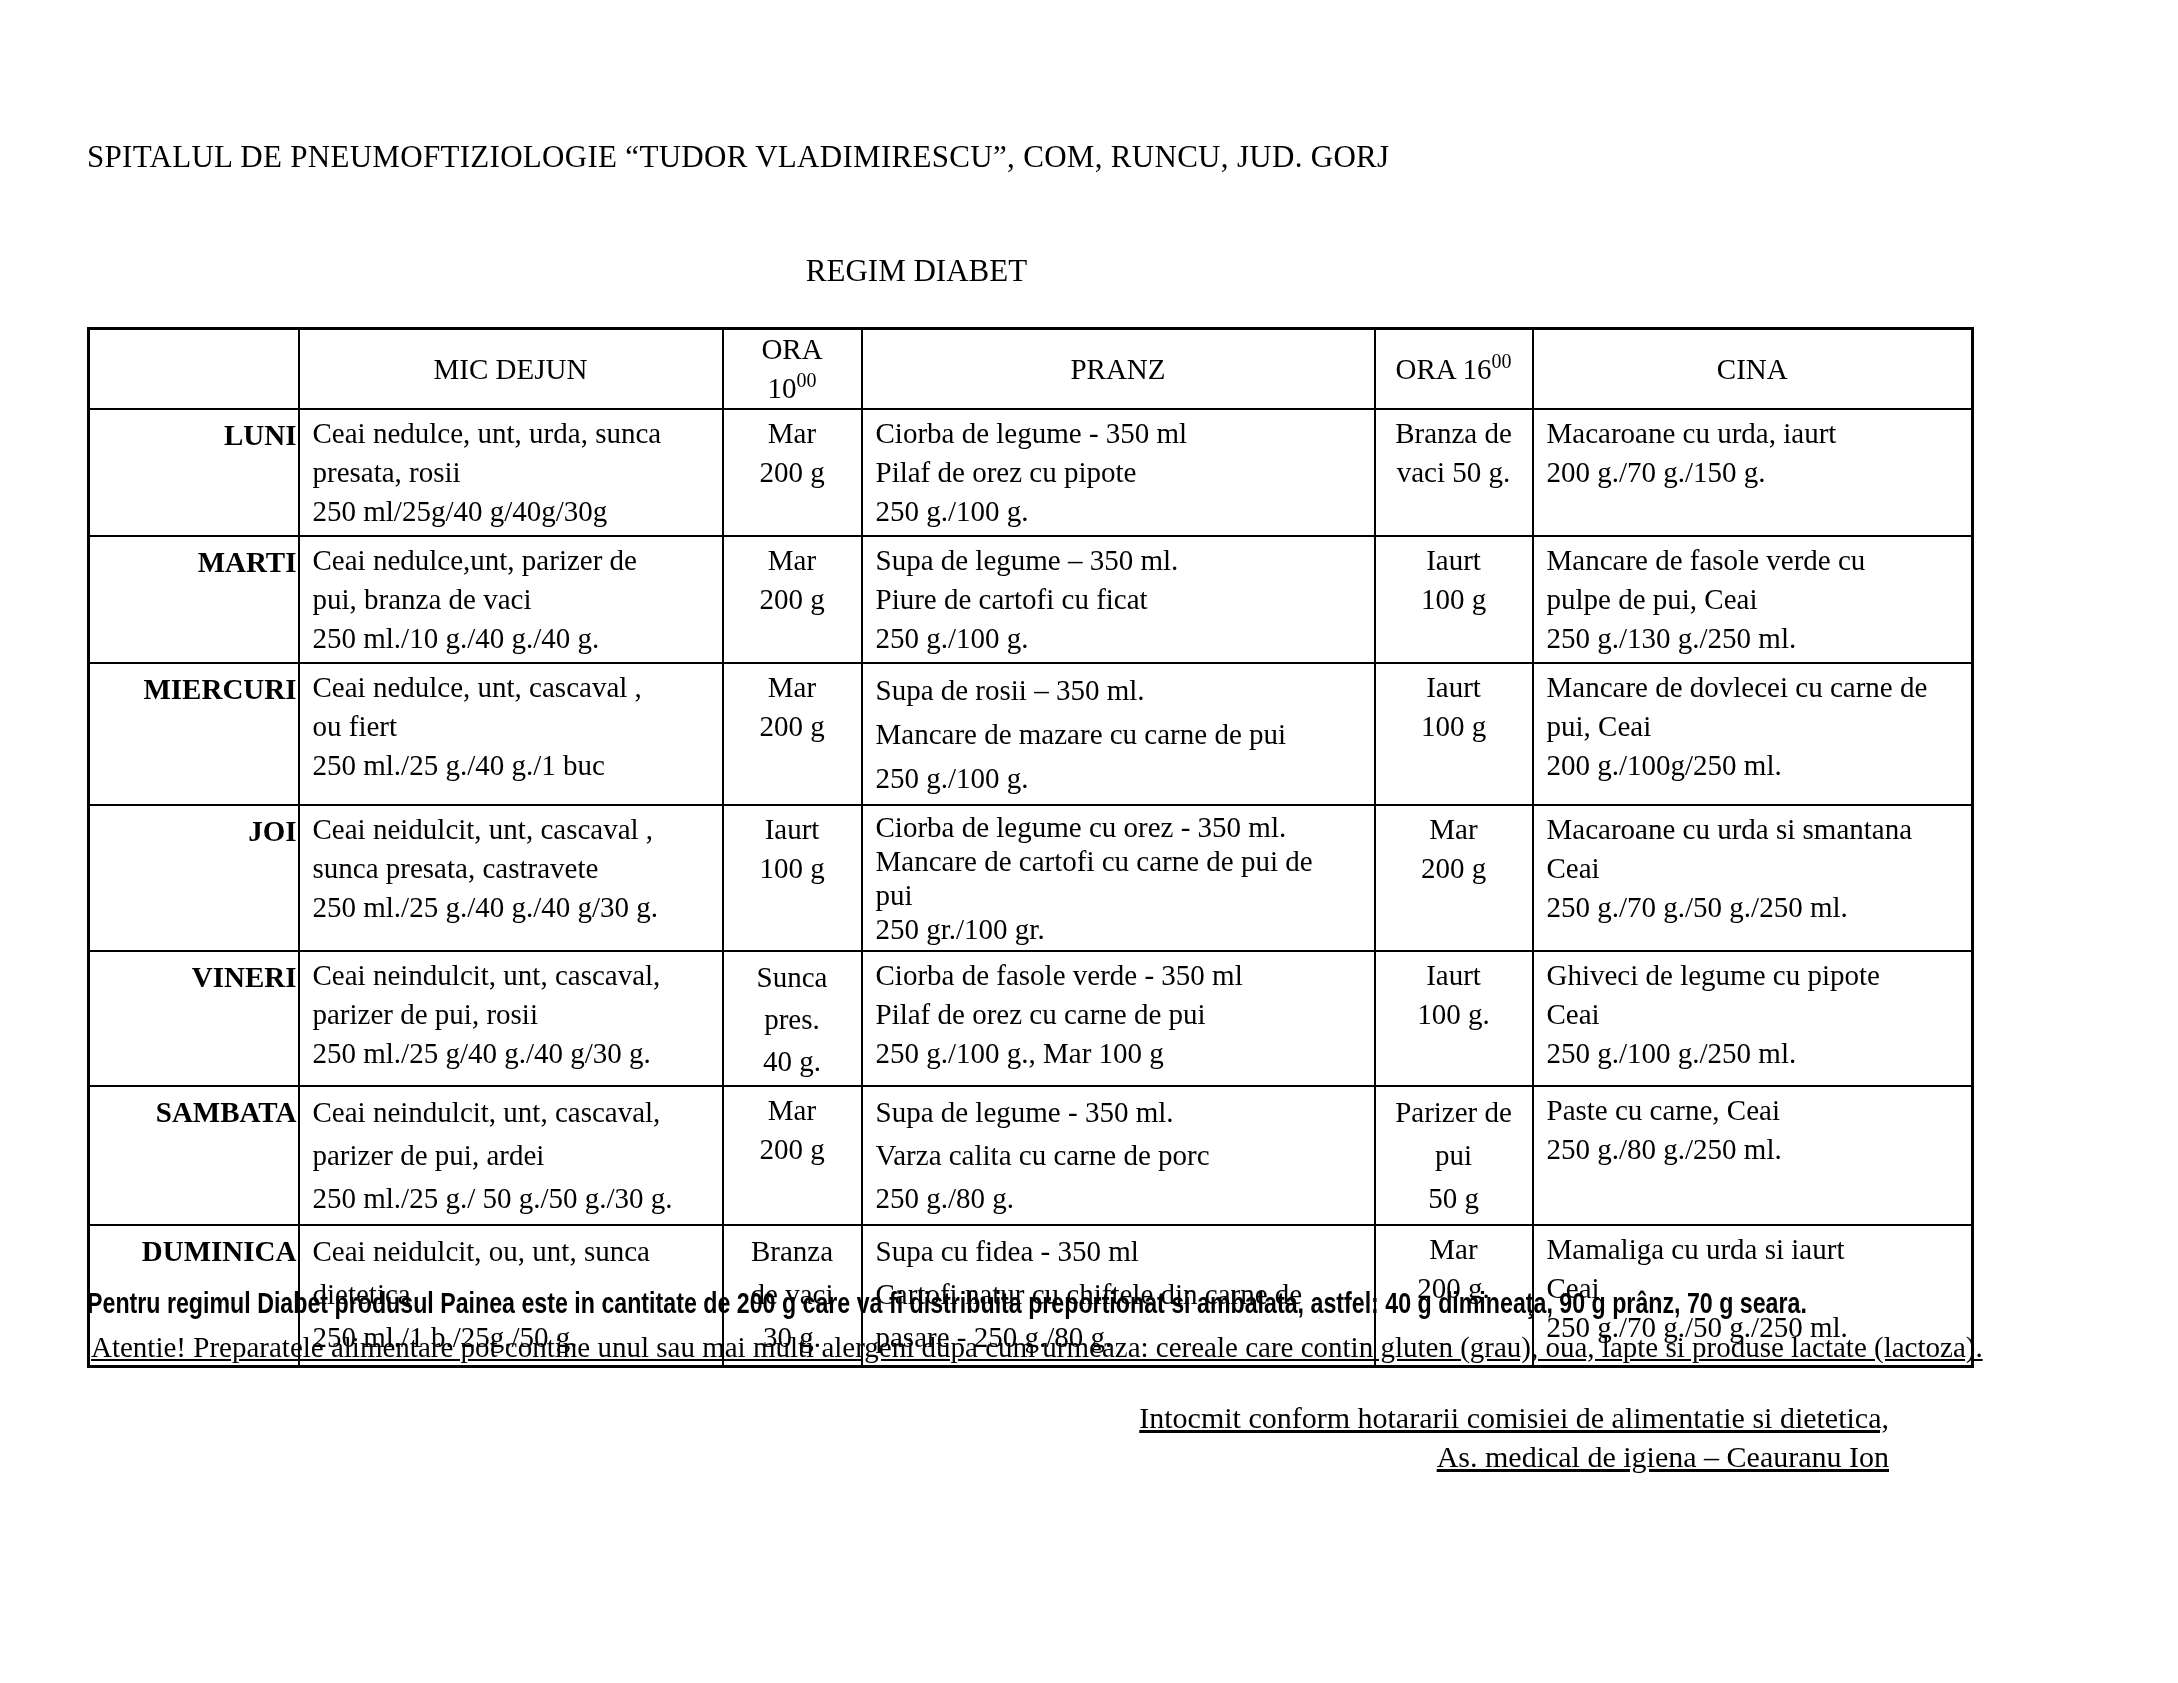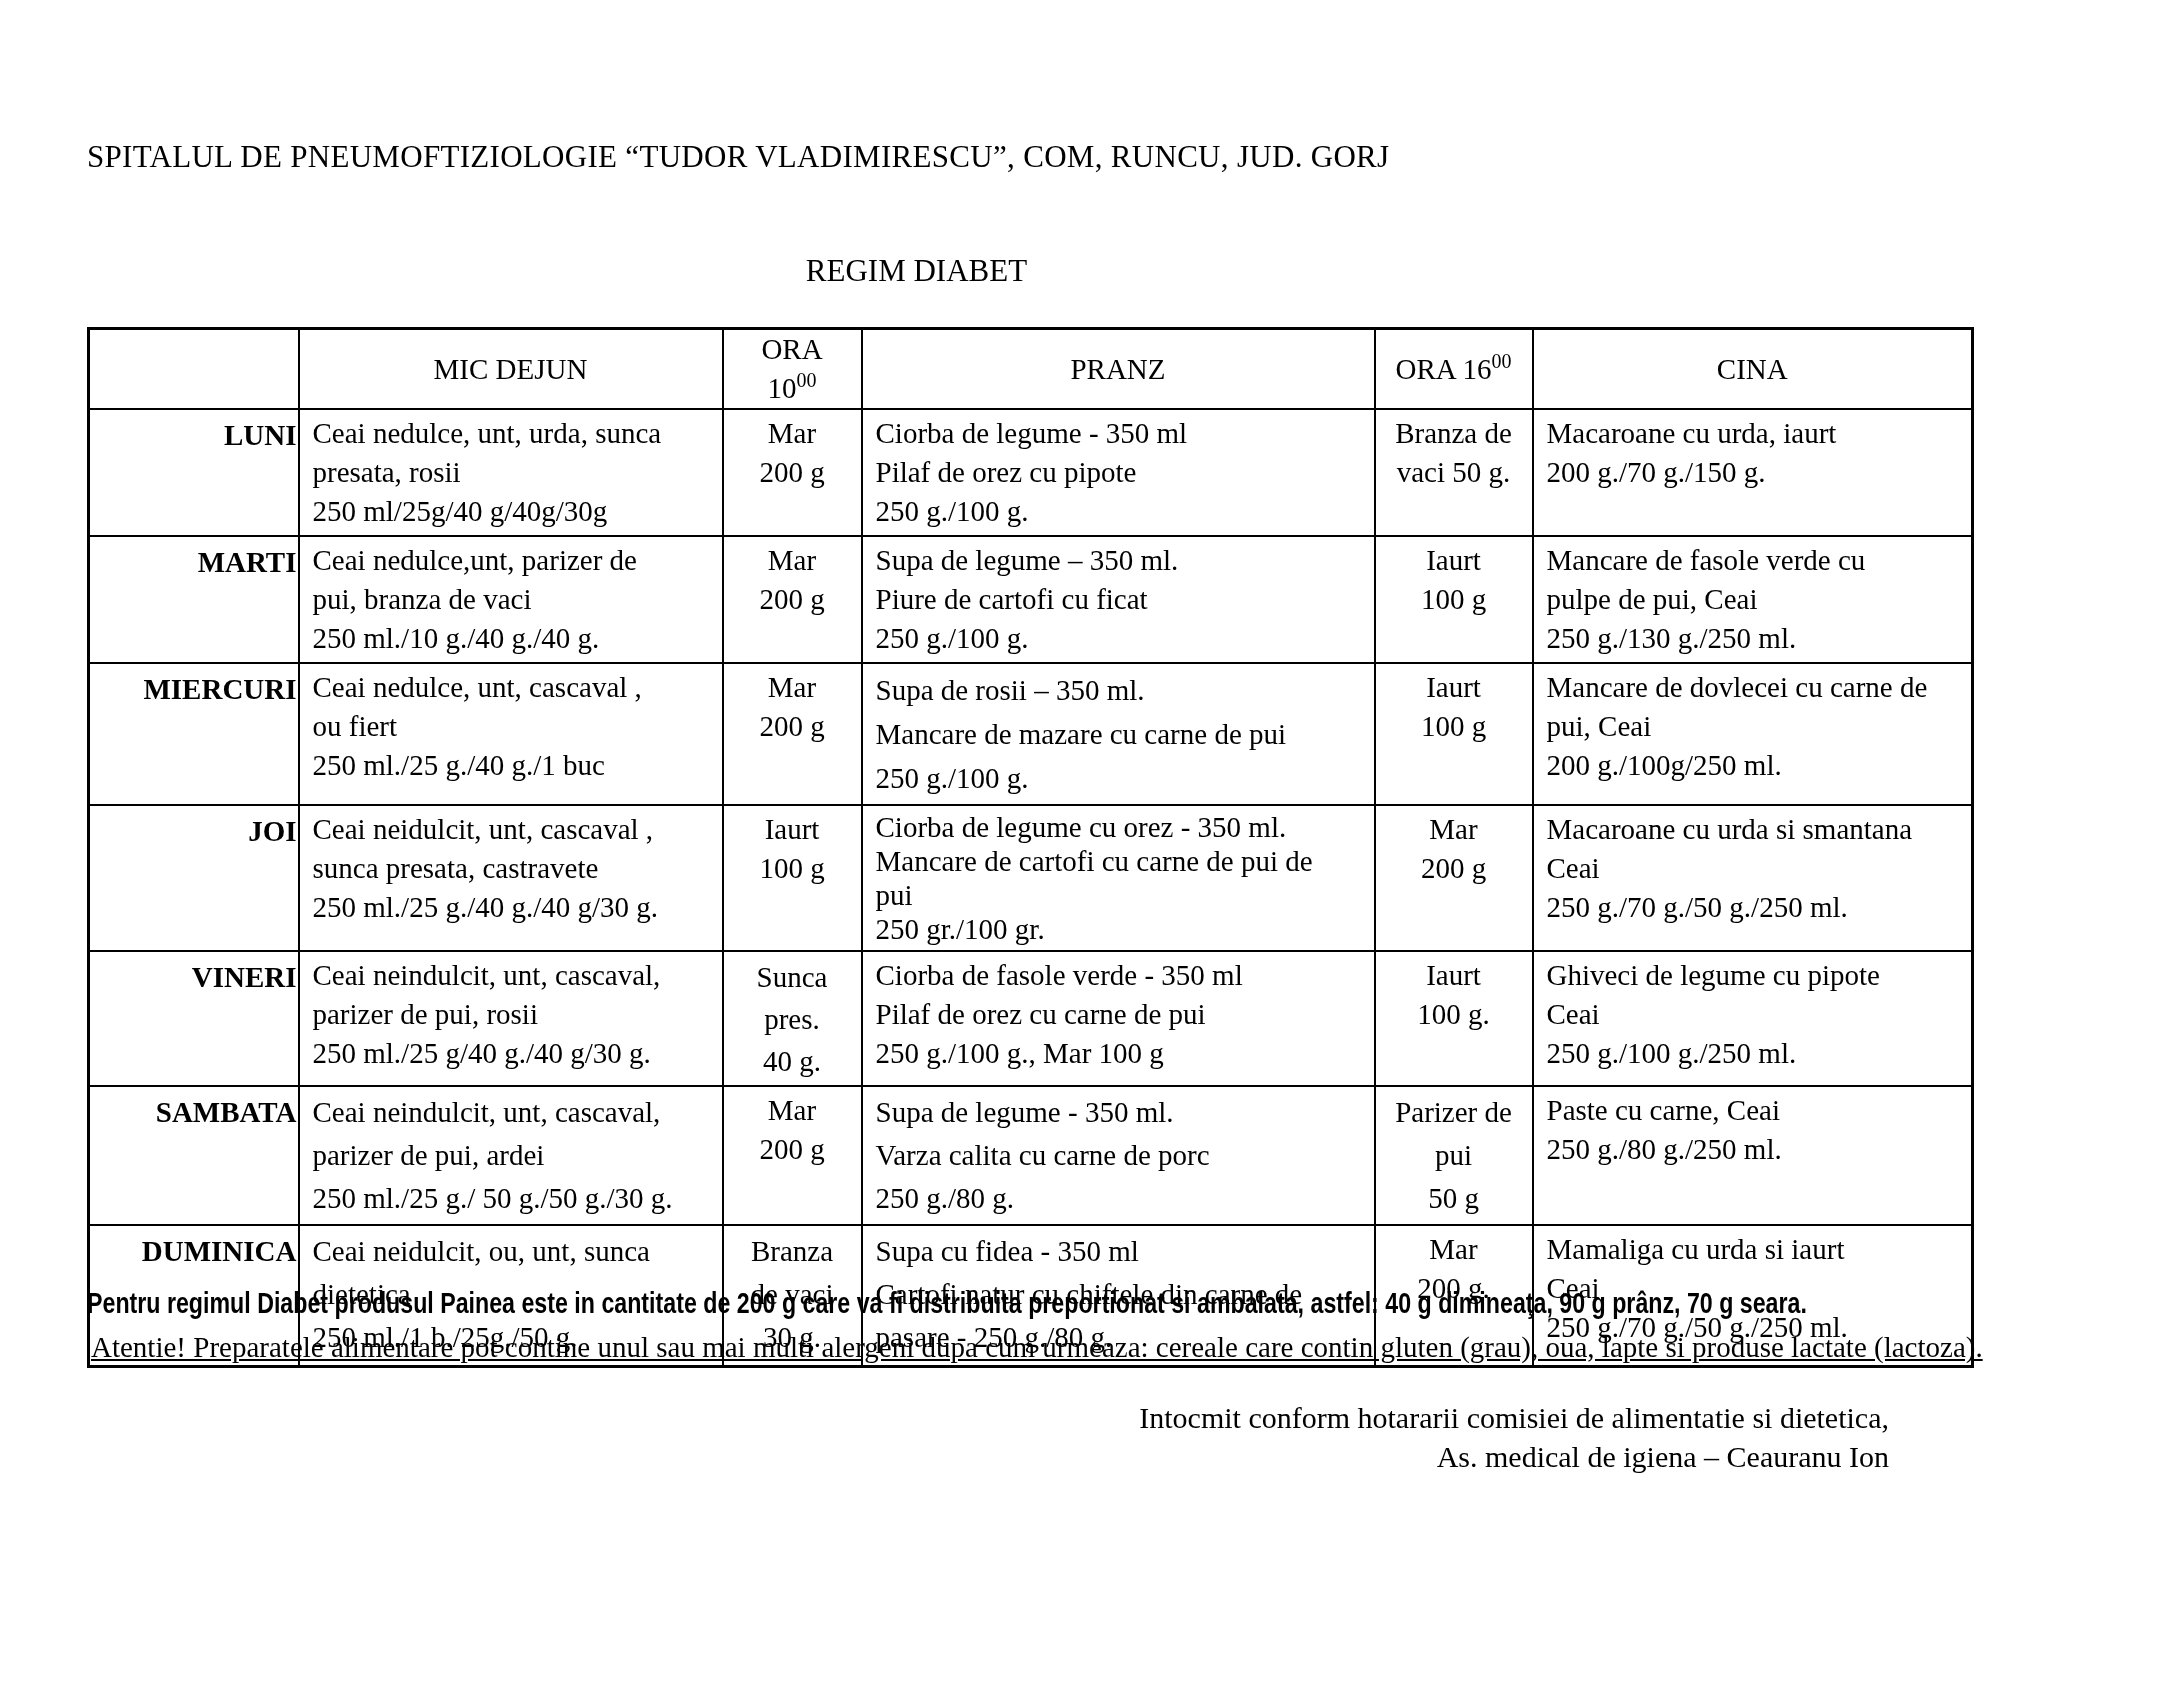--- a/index.html
+++ b/index.html
@@ -21,21 +21,21 @@
   td.txt{padding:4px 28px 4px 13px;white-space:pre-line;}
   td.ctr{text-align:center;padding-top:4px;white-space:pre-line;padding-left:4px;padding-right:4px;}
   td.tight{line-height:34px;}
   sup{font-size:20px;line-height:0;vertical-align:super;}
   .note1{
     position:absolute;left:87px;top:1287px;
     font-family:"Liberation Sans",sans-serif;font-weight:bold;font-size:29px;
     white-space:nowrap;transform:scaleX(0.80);transform-origin:0 0;
   }
   .note2{position:absolute;left:91px;top:1331px;font-size:29px;white-space:nowrap;text-decoration:underline;}
-  .signature{position:absolute;left:87px;top:1398px;width:1802px;text-align:right;font-size:30px;line-height:39px;}
+  .signature{position:absolute;left:87px;top:1398px;width:1802px;text-align:right;font-size:30px;line-height:39px;text-decoration:underline;}
 </style>
 </head>
 <body>
 
 <div class="title">SPITALUL DE PNEUMOFTIZIOLOGIE “TUDOR VLADIMIRESCU”, COM, RUNCU, JUD. GORJ</div>
 <div class="subtitle">REGIM DIABET</div>
 
 <table class="menu">
   <colgroup>
     <col style="width:210px">

